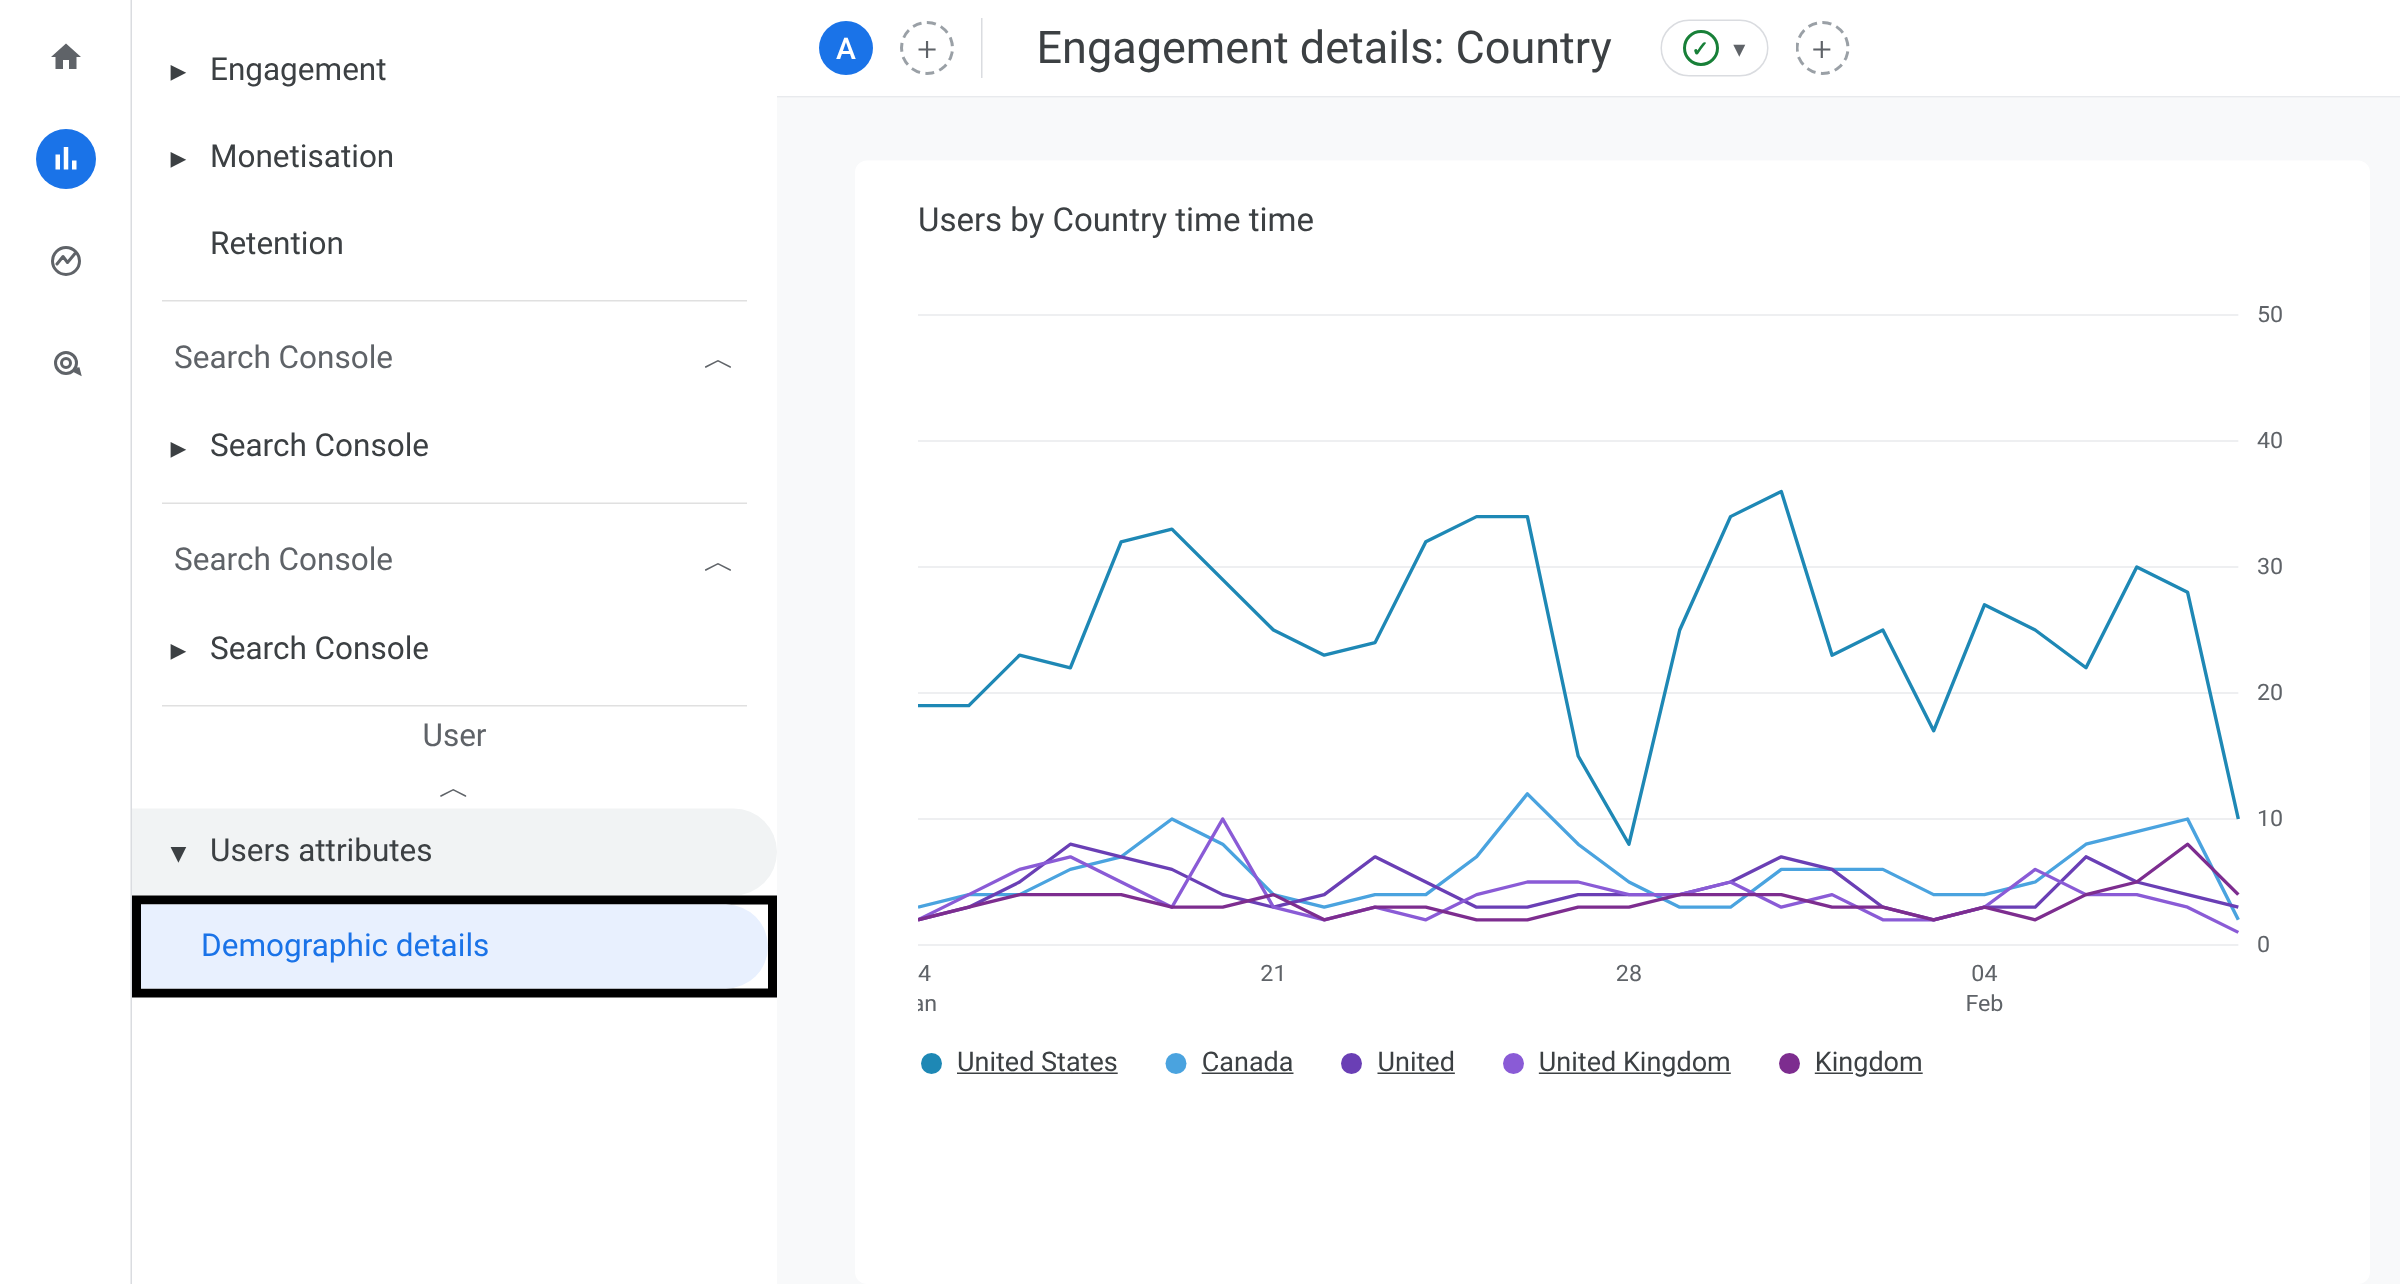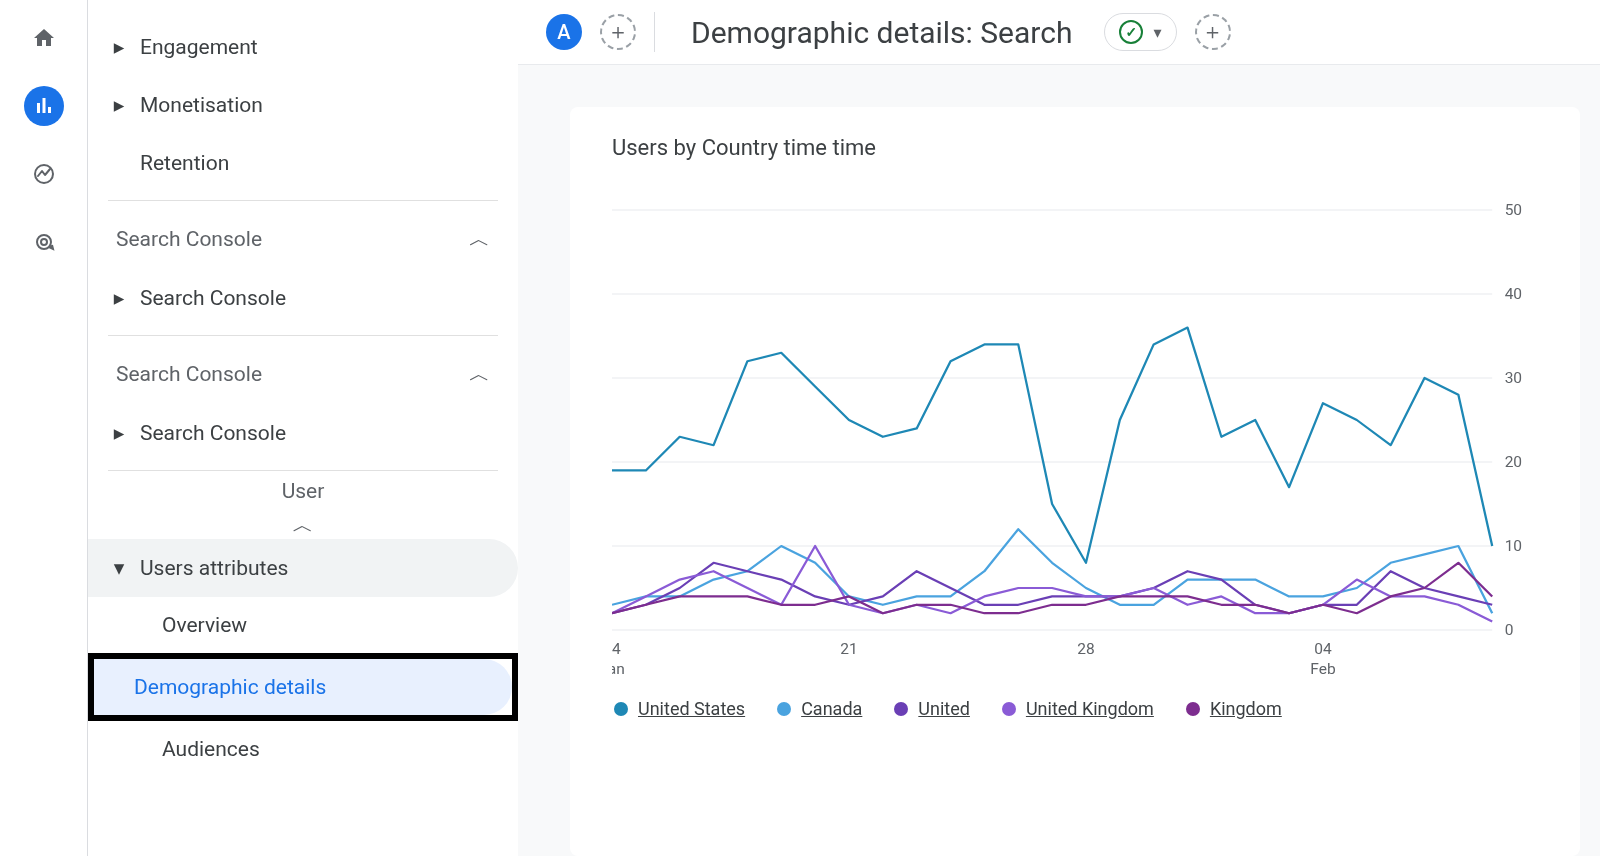--- a/index.html
+++ b/index.html
@@ -109,41 +109,35 @@
 
     <div class="nav-divider"></div>
     <div class="nav-section expanded-hdr" style="border-radius:0 32px 32px 0;flex-direction:column;">
       <span>User</span>
       <span class="chev">︿</span>
     </div>
     <div class="nav-item expanded-hdr">
       <span class="arrow">▾</span>
       <span class="label">Users attributes</span>
     </div>
-    <div class="nav-item sub2">
-      <span>Overview</span>
-    </div>
     <div class="demo-highlight">
       <div class="nav-item sub2 active" style="padding-left:40px;">
         <span>Demographic details</span>
       </div>
-    </div>
-    <div class="nav-item sub2">
-      <span>Audiences</span>
     </div>
   </div>
 
   <div class="main">
     <div class="header">
       <div class="avatar-a">
           <span>A</span>
         </div>
       <div class="circle-plus">＋</div>
       <div class="vdiv"></div>
-      <div class="page-title">Demographic details: Search</div>
+      <div class="page-title">Engagement details: Country</div>
       <div class="status-chip">
         <span class="check-circ"></span>
         <span style="color:#5f6368;">▾</span>
       </div>
       <div class="circle-plus">＋</div>
     </div>
 
     <div class="canvas">
       <div class="card">
         <div class="chart-title">Users by Country time time</div>

